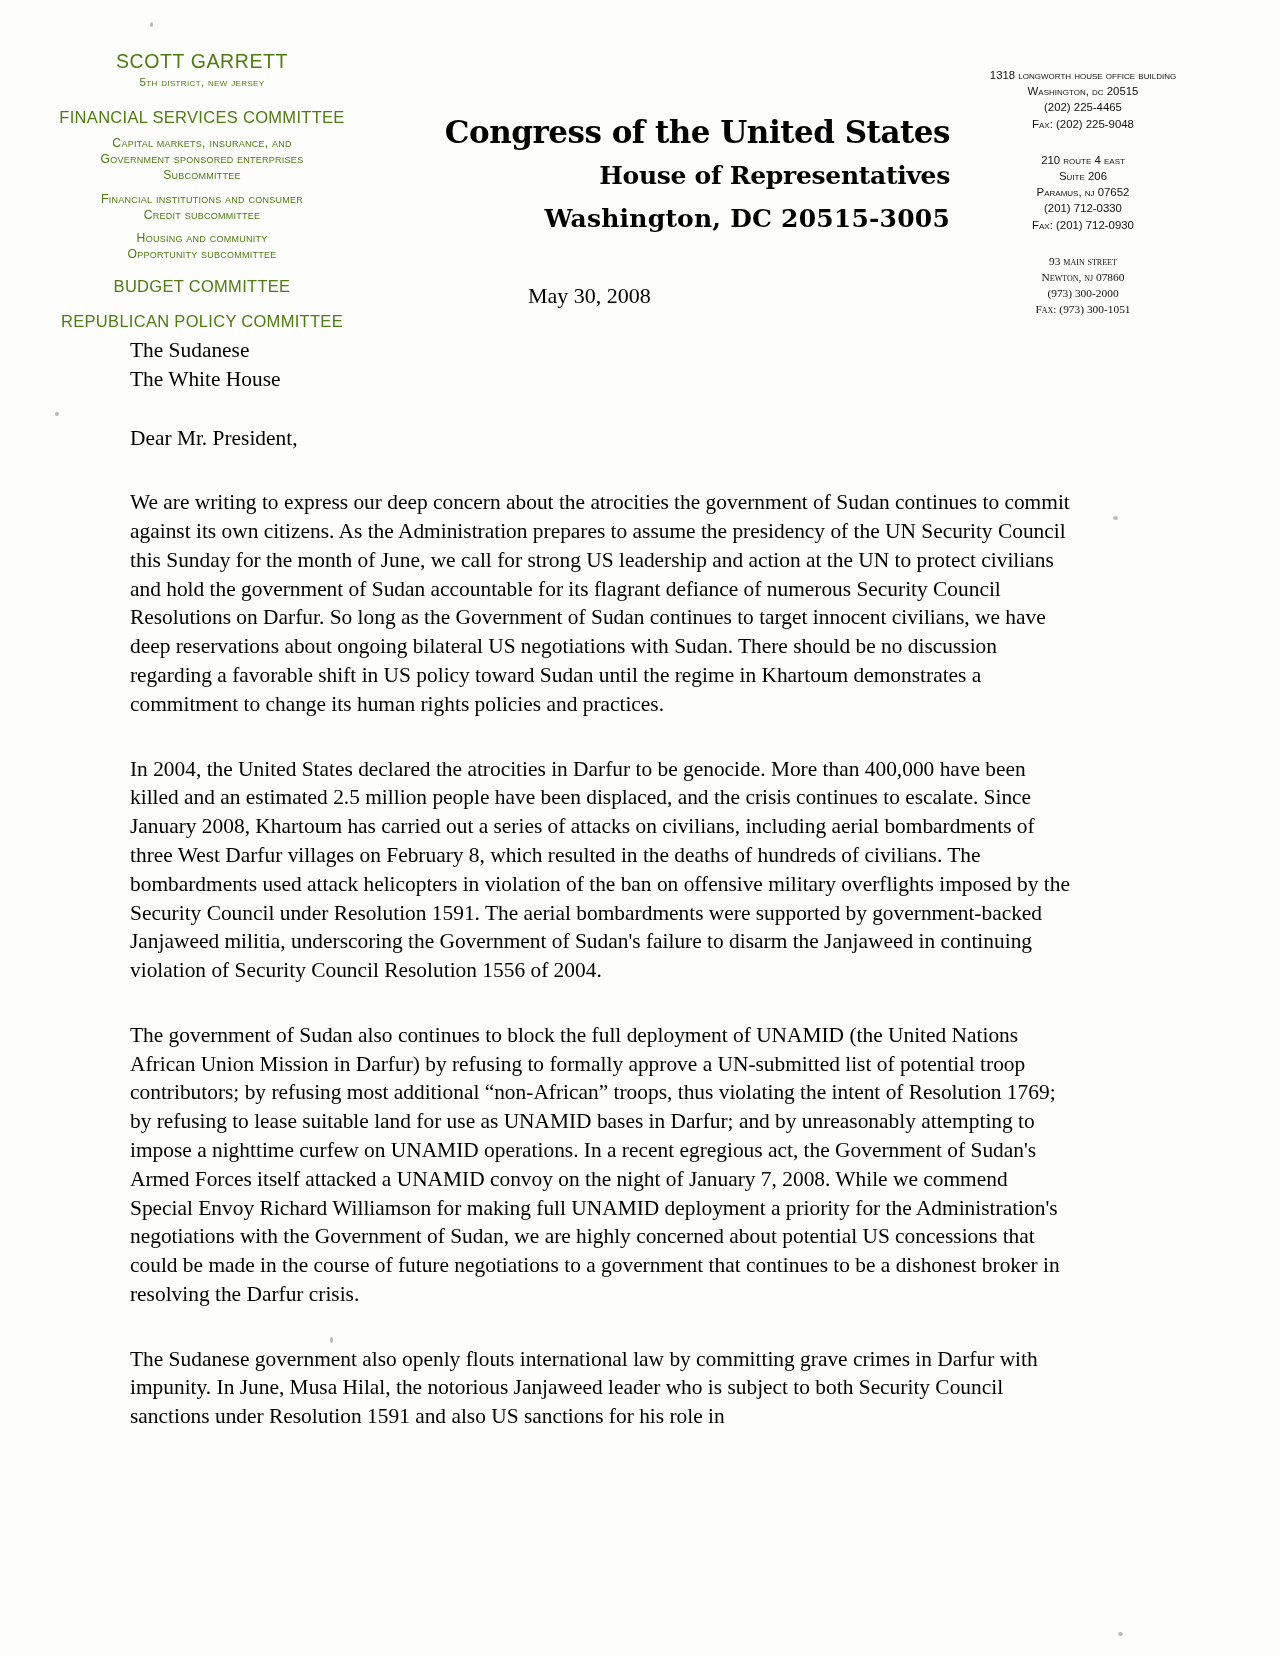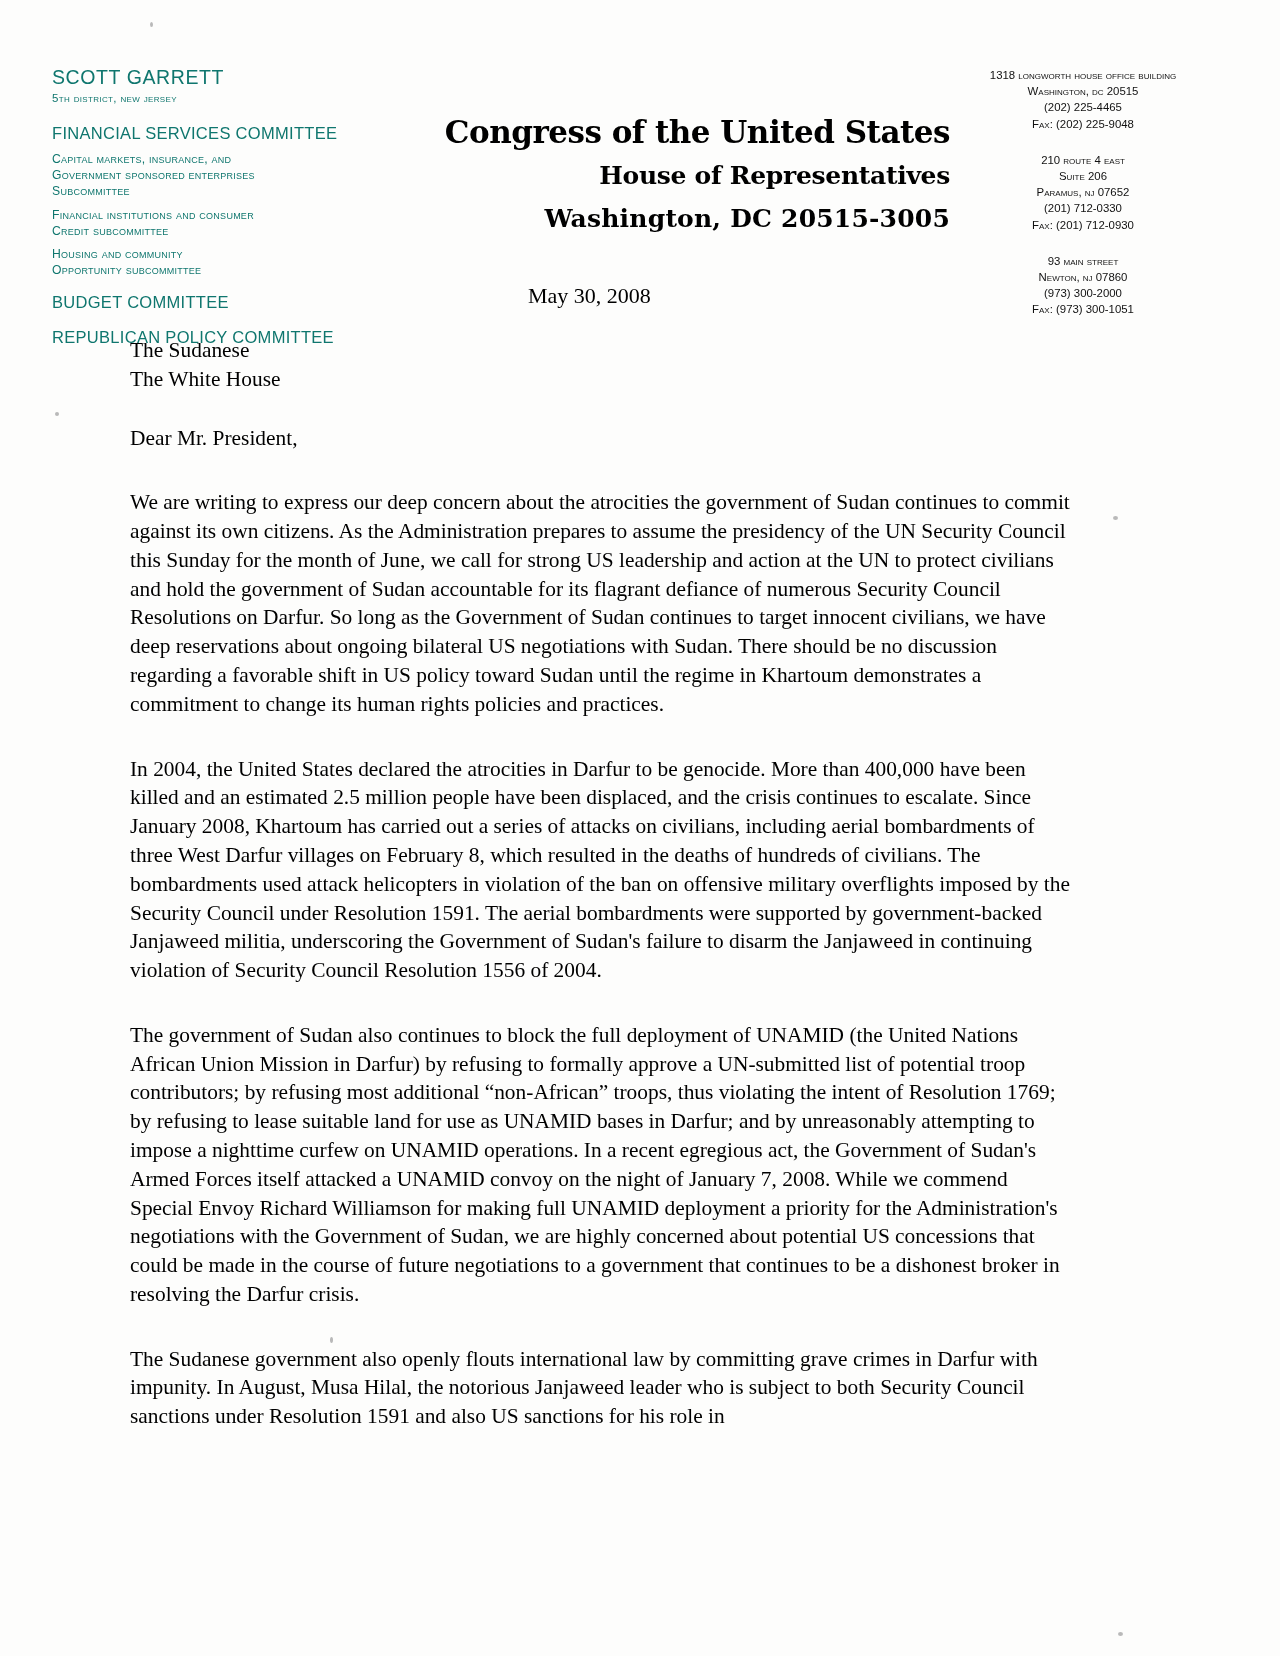--- a/index.html
+++ b/index.html
@@ -29,23 +29,23 @@
     position: relative;
     height: 290px;
   }
 
   
   .lh-left {
     position: absolute;
     left: 52px;
     top: 50px;
     width: 300px;
+    text-align: center;
     font-family: "Liberation Sans", sans-serif;
-    color: #0f766e;
-    margin-top: 16px;
+    color: #4d7c0f;
   }
   .member-name {
     font-size: 19.5px;
     letter-spacing: 0.6px;
     line-height: 1.15;
     font-weight: 400;
   }
   .member-district {
     font-size: 11.5px;
     letter-spacing: 0.35px;
@@ -80,21 +80,21 @@
     right: 52px;
     top: 67px;
     width: 290px;
     text-align: center;
     font-family: "Liberation Sans", sans-serif;
     color: #111;
     font-size: 11.4px;
     line-height: 1.42;
   }
   .addr-group { margin-bottom: 20px; }
-  .addr-group:last-child { margin-bottom: 4px; }
+  .addr-group:last-child { margin-bottom: 4px; font-family: Liberation Serif, serif; }
   .addr-line { display: block; }
   .addr-line.sc {
     font-variant: small-caps;
     text-transform: lowercase;
   }
   .addr-line.sc::first-letter { text-transform: uppercase; }
 
   
   .lh-center {
     position: absolute;
@@ -246,16 +246,16 @@
     <div class="recipient">
       <span class="r-line">The Sudanese</span>
       <span class="r-line">The White House</span>
     </div>
 
     <div class="salutation">Dear Mr. President,</div>
 
     <p class="para">We are writing to express our deep concern about the atrocities the government of Sudan continues to commit against its own citizens. As the Administration prepares to assume the presidency of the UN Security Council this Sunday for the month of June, we call for strong US leadership and action at the UN to protect civilians and hold the government of Sudan accountable for its flagrant defiance of numerous Security Council Resolutions on Darfur. So long as the Government of Sudan continues to target innocent civilians, we have deep reservations about ongoing bilateral US negotiations with Sudan. There should be no discussion regarding a favorable shift in US policy toward Sudan until the regime in Khartoum demonstrates a commitment to change its human rights policies and practices.</p>
     <p class="para">In 2004, the United States declared the atrocities in Darfur to be genocide. More than 400,000 have been killed and an estimated 2.5 million people have been displaced, and the crisis continues to escalate. Since January 2008, Khartoum has carried out a series of attacks on civilians, including aerial bombardments of three West Darfur villages on February 8, which resulted in the deaths of hundreds of civilians. The bombardments used attack helicopters in violation of the ban on offensive military overflights imposed by the Security Council under Resolution 1591. The aerial bombardments were supported by government-backed Janjaweed militia, underscoring the Government of Sudan's failure to disarm the Janjaweed in continuing violation of Security Council Resolution 1556 of 2004.</p>
     <p class="para">The government of Sudan also continues to block the full deployment of UNAMID (the United Nations African Union Mission in Darfur) by refusing to formally approve a UN-submitted list of potential troop contributors; by refusing most additional “non-African” troops, thus violating the intent of Resolution 1769; by refusing to lease suitable land for use as UNAMID bases in Darfur; and by unreasonably attempting to impose a nighttime curfew on UNAMID operations. In a recent egregious act, the Government of Sudan's Armed Forces itself attacked a UNAMID convoy on the night of January 7, 2008. While we commend Special Envoy Richard Williamson for making full UNAMID deployment a priority for the Administration's negotiations with the Government of Sudan, we are highly concerned about potential US concessions that could be made in the course of future negotiations to a government that continues to be a dishonest broker in resolving the Darfur crisis.</p>
-    <p class="para">The Sudanese government also openly flouts international law by committing grave crimes in Darfur with impunity.  In August, Musa Hilal, the notorious Janjaweed leader who is subject to both Security Council sanctions under Resolution 1591 and also US sanctions for his role in</p>
+    <p class="para">The Sudanese government also openly flouts international law by committing grave crimes in Darfur with impunity.  In June, Musa Hilal, the notorious Janjaweed leader who is subject to both Security Council sanctions under Resolution 1591 and also US sanctions for his role in</p>
   </div>
 
 </div>
 
 </body></html>

